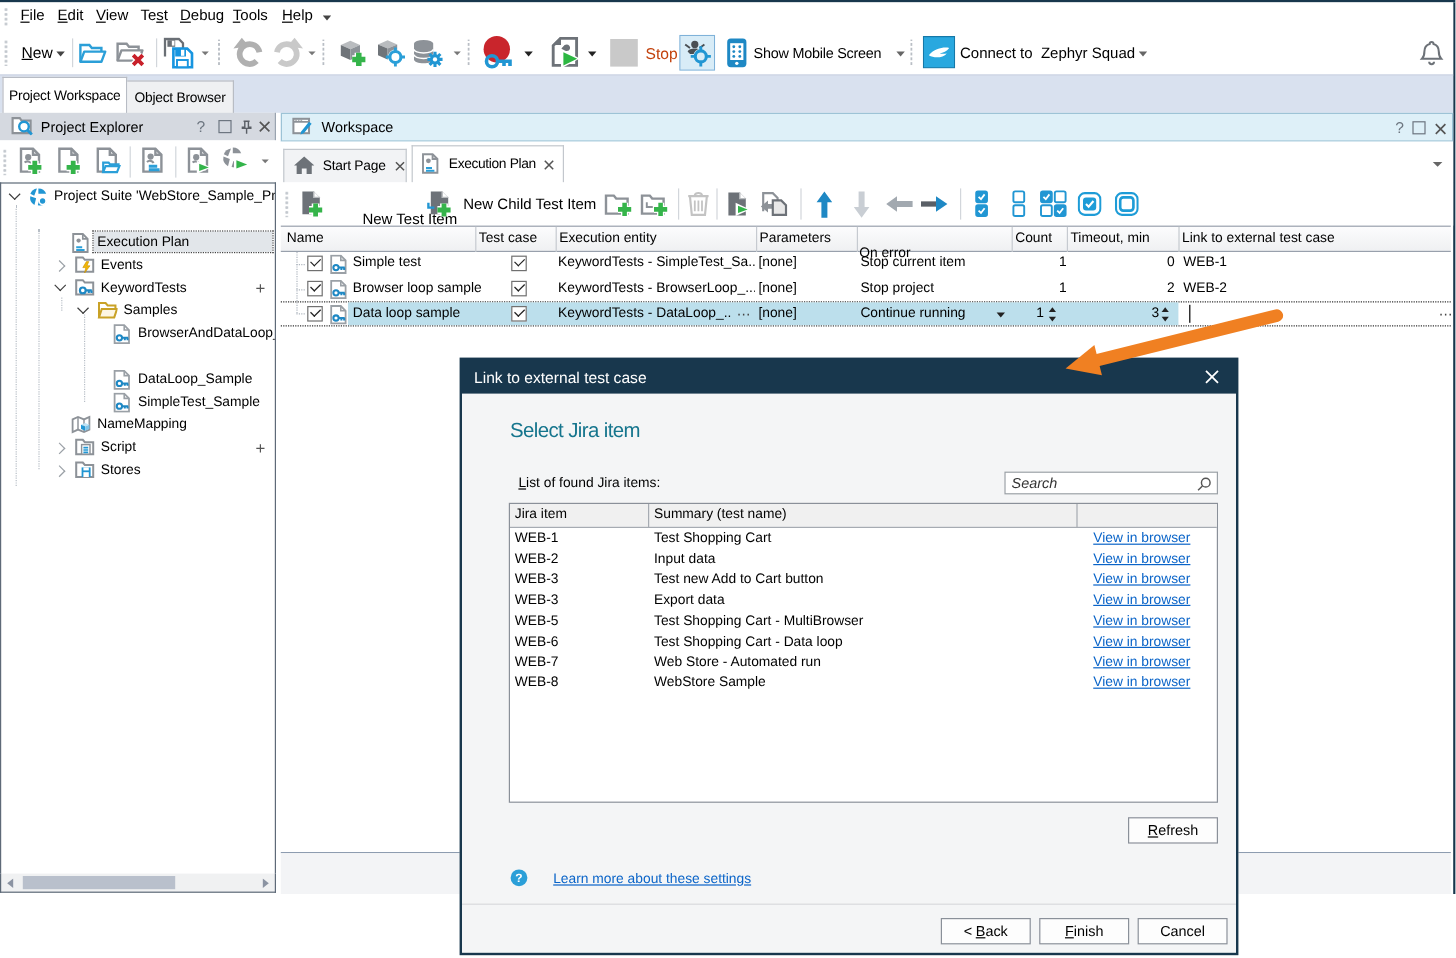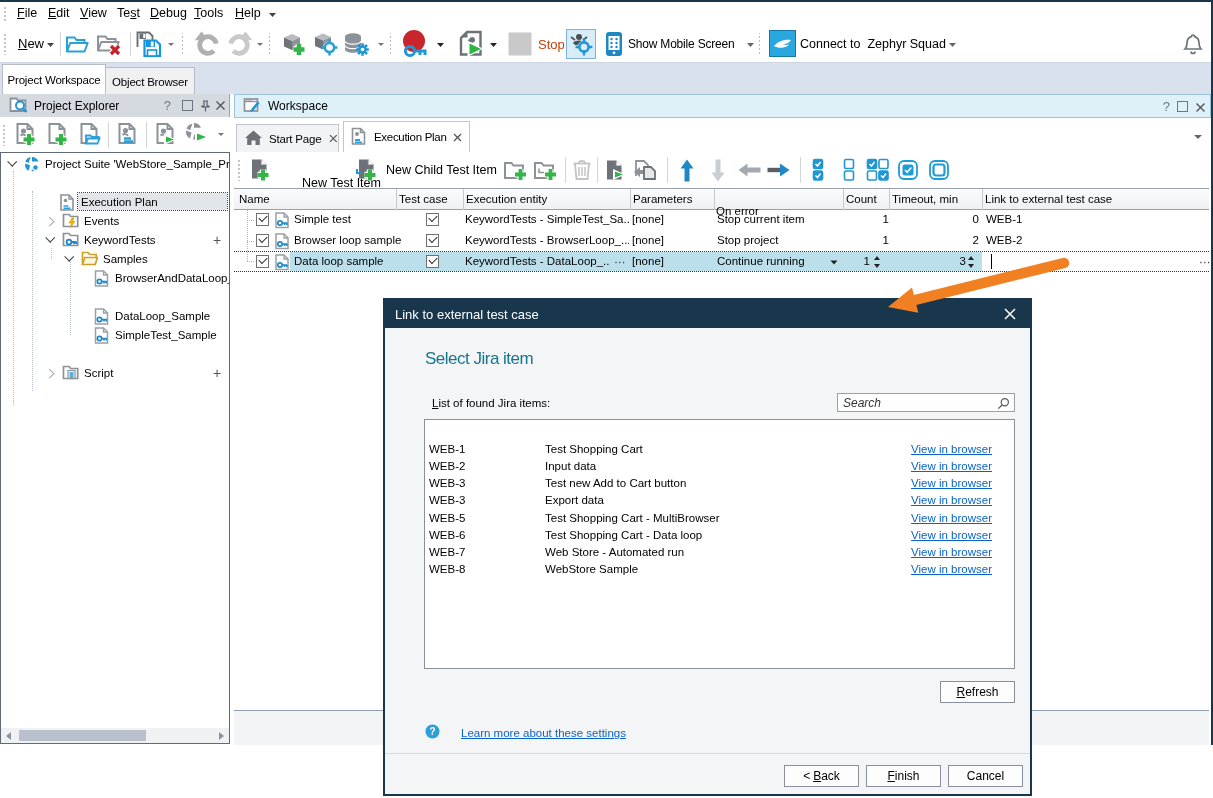--- a/index.html
+++ b/index.html
@@ -356,31 +356,55 @@
         <span class="ti" style="margin-left:93px;" id="tic-kd4">
           <svg width="15" height="17" viewBox="0 0 15 17">
             <path d="M1.5 16 V1 h8 l4 4 V16z" fill="#fff" stroke="#9aa0a6" stroke-width="1.5"></path>
             <path d="M9.5 1 v4 h4" fill="none" stroke="#9aa0a6" stroke-width="1.3"></path>
             <circle cx="5.5" cy="11.5" r="2.2" fill="none" stroke="#1e88c4" stroke-width="1.7"></circle>
             <path d="M7.8 11.5 h5 M10 11.5 v2 M12.3 11.5 v2" stroke="#1e88c4" stroke-width="1.7"></path>
           </svg>
         </span>
         <span style="margin-left:5px;">SimpleTest_Sample</span>
       </div>
+    <div class="abs row" style="left:0;top:191px;width:228px;height:19px;">
+        <span class="ti" style="margin-left:58px;" id="tic-nm">
+          <svg width="17" height="16" viewBox="0 0 17 16">
+            <path d="M1.5 3.5 L6 1.5 l5 2 4.5-2 V12 l-4.5 2 -5-2 -4.5 2z" fill="#fff" stroke="#8d9298" stroke-width="1.5"></path>
+            <path d="M6 1.5 V12 M11 3.5 V14" stroke="#8d9298" stroke-width="1.2"></path>
+            <path d="M8.5 8 l3.5-1.5 3.5 1.5 -3.5 1.5z" fill="#bfe3f5"></path>
+            <path d="M8.5 8 l3.5 1.5 V13 l-3.5-1.5z" fill="#2196d3"></path>
+            <path d="M15.5 8 l-3.5 1.5 V13 l3.5-1.5z" fill="#7fc4e8"></path>
+          </svg>
+        </span>
+        <span style="margin-left:6px;">NameMapping</span>
+      </div>
     <div class="abs row" style="left:0;top:210px;width:228px;height:19px;">
         <span class="chev-c" style="margin-left:45px;"></span>
         <span class="ti" style="margin-left:7px;" id="tic-script">
           <svg width="17" height="15" viewBox="0 0 17 15">
             <path d="M1.5 13.5 V1.5 h5.5 l1.7 2 h7 V13.5z" fill="#fff" stroke="#8d9298" stroke-width="1.7"></path>
             <rect x="6" y="5.5" width="7" height="8" fill="#fff" stroke="#8d9298" stroke-width="1.2"></rect>
             <path d="M7.5 8 h4 M7.5 10 h4 M7.5 12 h4" stroke="#2196d3" stroke-width="1.3"></path>
           </svg>
         </span>
         <span style="margin-left:6px;">Script</span>
         <span style="position:absolute;left:212px;color:#555;font-size:14px;">+</span>
+      </div>
+    <div class="abs row" style="left:0;top:229px;width:228px;height:19px;">
+        <span class="chev-c" style="margin-left:45px;"></span>
+        <span class="ti" style="margin-left:7px;" id="tic-stores">
+          <svg width="17" height="15" viewBox="0 0 17 15">
+            <path d="M1.5 13.5 V1.5 h5.5 l1.7 2 h7 V13.5z" fill="#fff" stroke="#8d9298" stroke-width="1.7"></path>
+            <rect x="6" y="5.5" width="7.5" height="8" fill="#2196d3"></rect>
+            <rect x="7.5" y="9.5" width="4.5" height="4" fill="#fff"></rect>
+            <rect x="7.5" y="5.5" width="4.5" height="2.5" fill="#fff"></rect>
+          </svg>
+        </span>
+        <span style="margin-left:6px;">Stores</span>
       </div>
   </div>
 
   <div class="abs" style="left:0;top:634px;width:230px;height:16px;background:#f0f1f2;border:1px solid #5e6a78;border-top:none;">
     <svg width="8" height="8" viewBox="0 0 8 8" style="position:absolute;left:4px;top:4px;">
         <path d="M6 0L1 4l5 4z" fill="#8b93a2"></path>
       </svg>
     <div class="abs" style="left:18px;top:2px;width:127px;height:11px;background:#b9c0cc;"></div>
     <svg width="8" height="8" viewBox="0 0 8 8" style="position:absolute;right:4px;top:4px;">
         <path d="M2 0l5 4-5 4z" fill="#8b93a2"></path>
@@ -627,20 +651,26 @@
 
   <div class="abs" style="left:452px;top:93px;width:178px;height:19px;background:#fff;border:1px solid #9aa0a6;">
     <span style="position:absolute;left:5px;top:2px;font-style:italic;color:#333;">Search</span>
     <svg width="13" height="13" viewBox="0 0 13 13" style="position:absolute;right:4px;top:3px;">
         <circle cx="7.8" cy="5.2" r="3.6" fill="none" stroke="#555" stroke-width="1.2"></circle>
         <path d="M5 8l-3.6 3.6" stroke="#555" stroke-width="1.2"></path>
       </svg>
   </div>
 
   <div class="abs" id="jiratable" style="left:39px;top:119px;width:591px;height:250px;background:#fff;border:1px solid #8a9099;font-size:12px;">
+    <div class="abs" style="left:0;top:0;width:589px;height:20px;background:#f0f0f0;border-bottom:1px solid #a6abb2;">
+      <span class="abs" style="left:4px;top:3px;font-size:11.5px;">Jira item</span>
+      <span class="abs" style="left:120px;top:3px;font-size:11.5px;">Summary (test name)</span>
+      <div class="abs" style="left:115px;top:0;width:1px;height:20px;background:#a6abb2;"></div>
+      <div class="abs" style="left:472px;top:0;width:1px;height:20px;background:#a6abb2;"></div>
+    </div>
     <div class="jrow" style="top:21px;">
         <span class="jk">WEB-1</span>
         <span class="js">Test Shopping Cart</span>
         <span class="jv">View in browser</span>
       </div>
     <div class="jrow" style="top:38px;">
         <span class="jk">WEB-2</span>
         <span class="js">Input data</span>
         <span class="jv">View in browser</span>
       </div>

